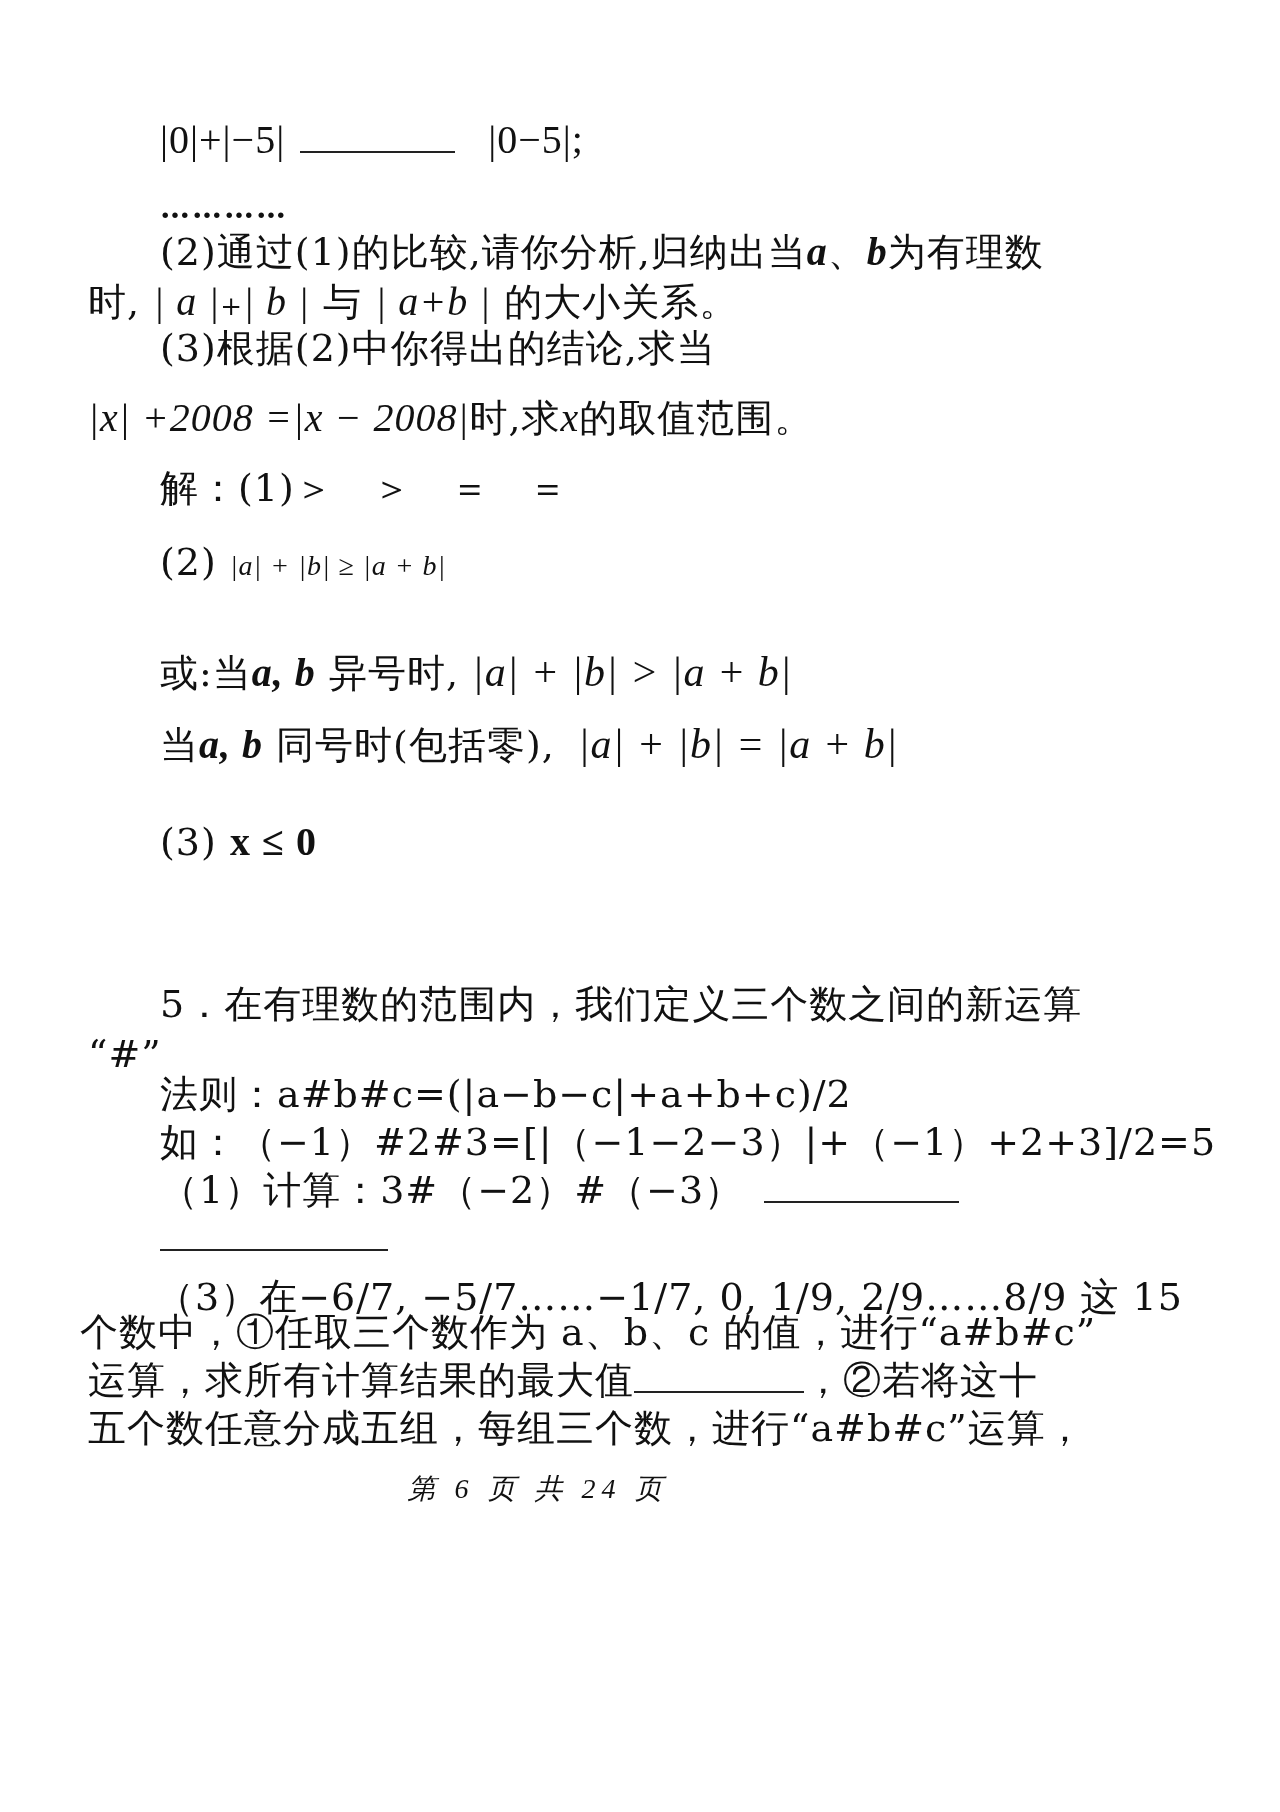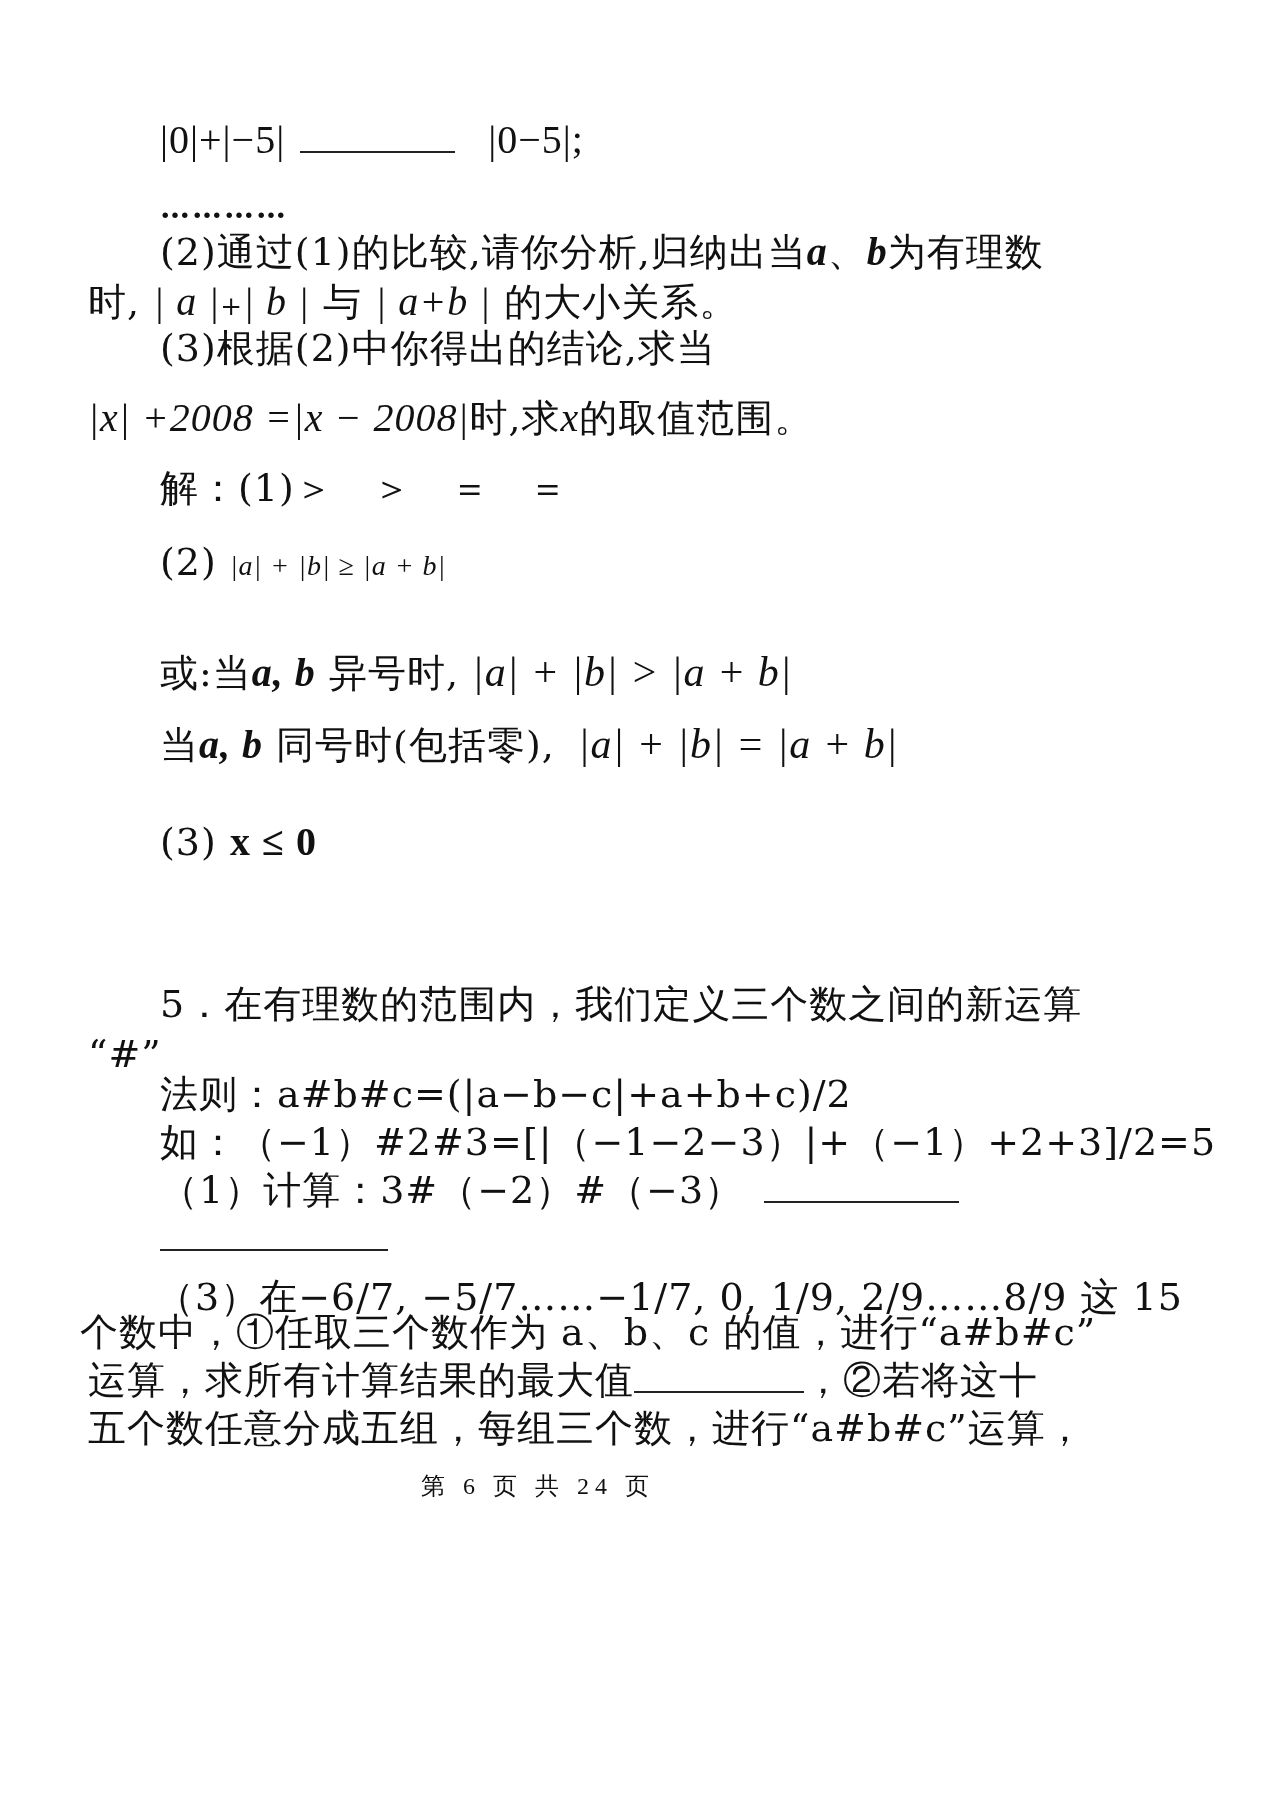--- a/index.html
+++ b/index.html
@@ -39,23 +39,24 @@
       font-size: 30px;
       letter-spacing: 2px;
       font-weight: bold;
     }
     .footer {
       position: absolute;
       left: 0;
       width: 1076px;
       top: 1718px;
       text-align: center;
-      font-size: 24px;
+      font-size: 28px;
       letter-spacing: 6px;
       font-family: "Liberation Serif", "DejaVu Serif", serif;
+      font-style: italic;
     }
   </style>
 </head>
 <body>
 
 <div class="line math" style="left:160px; top:118px;">
   <span>|0|+|−5|</span>
   <span class="blank" style="width:155px; margin:0 22px 0 4px;"></span>
   <span>|0−5|;</span>
 </div>

